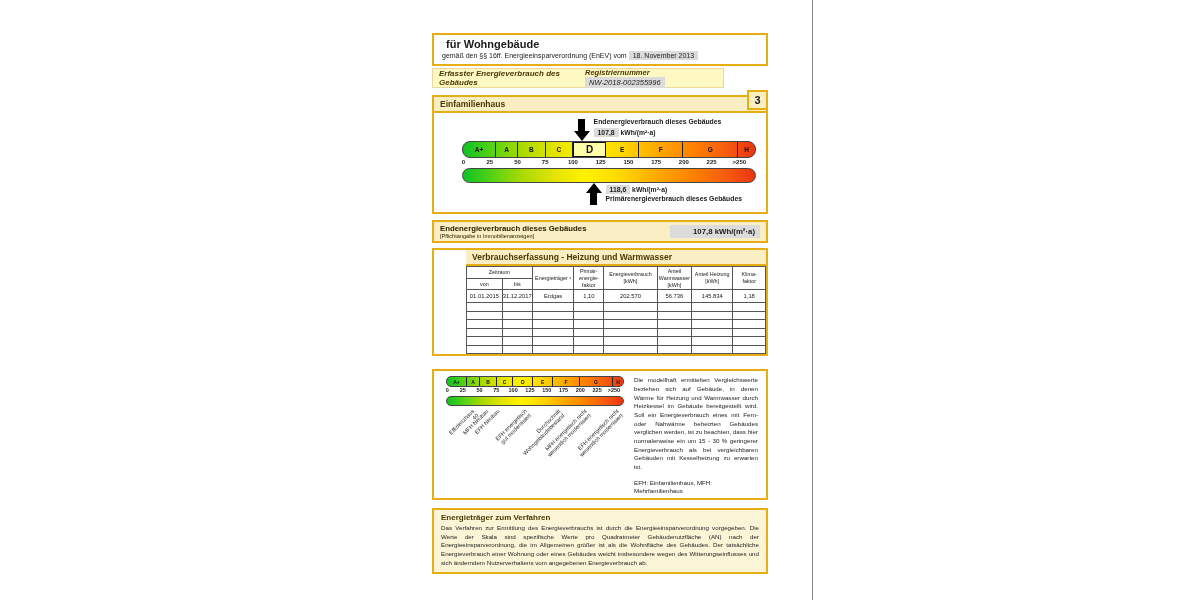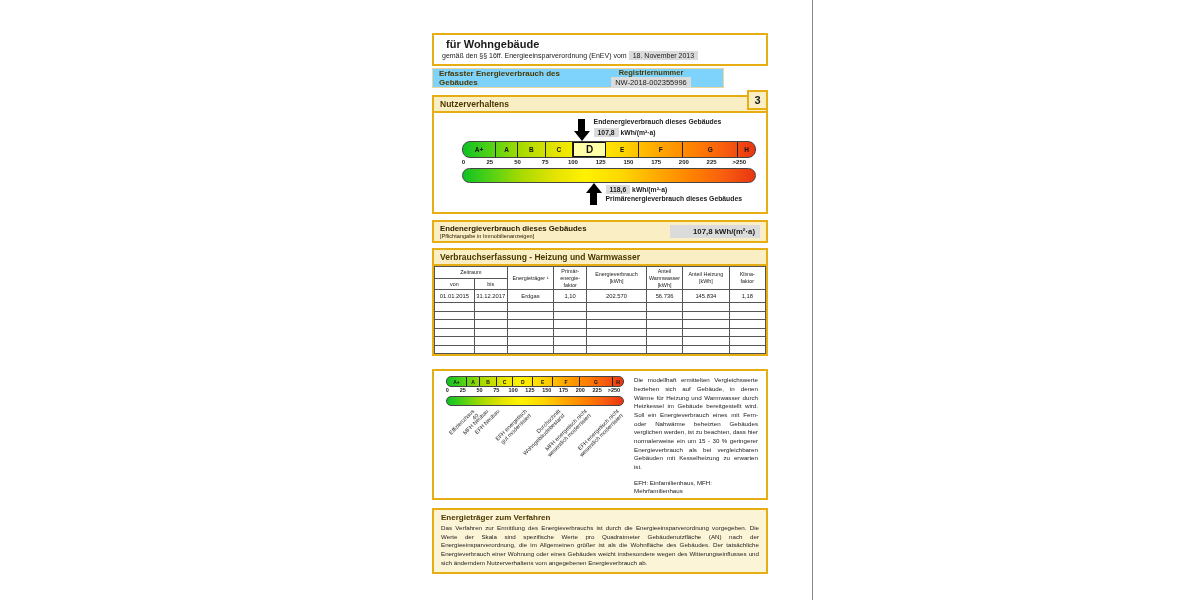--- a/index.html
+++ b/index.html
@@ -1,35 +1,35 @@
 <!DOCTYPE html>
 <html><head>
 <meta charset="utf-8">
 <style>
   html,body{margin:0;padding:0;}
   body{width:1200px;height:600px;background:#ffffff;position:relative;overflow:hidden;
        font-family:"Liberation Sans", sans-serif;color:#1a1a1a;}
   .vline{position:absolute;left:812px;top:0;width:1px;height:600px;background:#8a8a8a;}
   .doc{position:absolute;left:432px;top:33px;width:336px;}
   .goldbox{border:2px solid #E7AE14;box-sizing:border-box;background:#fff;}
-  .cream{background:#7dd3fc;}
+  .cream{background:#fef9c3;font-style:italic;}
   .sec-title{background:#FAEFC4;border-bottom:2px solid #E7AE14;padding:2px 6px;
              font-weight:bold;font-size:8.5px;color:#4a3800;}
   .greybox{background:#DBDBDB;display:inline-block;padding:1px 4px;}
 
   
   .hd{padding:3px 8px 4px 8px;}
   .hd-row1{display:flex;align-items:baseline;}
   .hd-title{font-size:26px;font-weight:bold;letter-spacing:0.5px;line-height:1.05;}
   .hd-sub{font-size:11px;font-weight:bold;margin-left:4px;}
   .hd-row2{font-size:7px;margin-top:1px;}
   .subbar{margin-top:2px;height:20px;display:flex;align-items:center;justify-content:space-between;
           padding:0 6px;width:292px;box-sizing:border-box;border:1px solid #EDD89A;}
   .subbar-left{font-weight:bold;font-size:8px;color:#4a3800;}
-  .subbar-right{font-size:7.5px;text-align:center;}
+  .subbar-right{font-size:7.5px;}
   .subbar-right b{color:#4a3800;}
   .pagebox{position:absolute;right:0;top:57px;width:21px;height:20px;border:2px solid #E7AE14;
            background:#FAEFC4;box-sizing:border-box;display:flex;align-items:center;justify-content:center;
            font-weight:bold;font-size:11px;}
 
   
   .energy-content{position:relative;background:#fff;padding:2px 10px 4px 28px;}
   .scale-wrap{position:relative;}
   .annot-top{position:relative;height:26px;}
   .annot-bottom{position:relative;height:25px;}
@@ -78,21 +78,21 @@
   .rlabel{position:absolute;top:0;transform:rotate(-45deg);transform-origin:100% 0;
           font-size:5.6px;line-height:1.15;text-align:right;white-space:pre-line;color:#222;}
   .cmp-right{flex:1;margin-left:10px;font-size:6.2px;line-height:1.4;text-align:justify;color:#222;}
   .cmp-abbr{margin-top:7px;text-align:left;}
 
   
   .explain{margin-top:8px;background:#FCF4D6;padding:3px 7px 5px 7px;}
   .explain-title{font-weight:bold;font-size:8px;color:#4a3800;margin-bottom:2px;}
   .explain-text{font-size:6.2px;line-height:1.4;text-align:justify;color:#222;}
 
-  .mt7{margin-top:7px;} .mt5{margin-top:5px;} .mt13{margin-top:13px;}
+  .mt7{margin-top:7px;} .mt5{margin-top:5px;padding-left:32px;} .mt13{margin-top:13px;}
 </style>
 </head>
 <body>
 
 <div class="vline"></div>
 
 <div class="doc">
 
   <div class="goldbox hd">
     <div class="hd-row1">
@@ -107,21 +107,21 @@
   <div class="subbar cream">
     <span class="subbar-left">Erfasster Energieverbrauch des Gebäudes</span>
     <span class="subbar-right">
       <b>Registriernummer</b>
       <span class="greybox">NW-2018-002355996</span>
     </span>
   </div>
   <div class="pagebox">3</div>
 
   <div class="goldbox mt7">
-    <div class="sec-title">Nutzerverhaltens</div>
+    <div class="sec-title">Einfamilienhaus</div>
     <div class="energy-content">
       <div class="scale-wrap">
         <div class="annot-top">
           <div id="arrowDownWrap" style="position: absolute; bottom: 0px; top: 0px; left: 40.6792%;">
             <span class="arrow arrow-down"></span>
             <span class="arrow-stem-d"></span>
           </div>
           <span class="annot-label" id="endLabel" style="left: calc(40.6792% + 12px); top: 3px;">Endenergieverbrauch dieses Gebäudes</span>
           <span class="annot-val" id="endVal" style="left: calc(40.6792% + 12px); top: 13px;">
             <span class="greybox">107,8</span>

